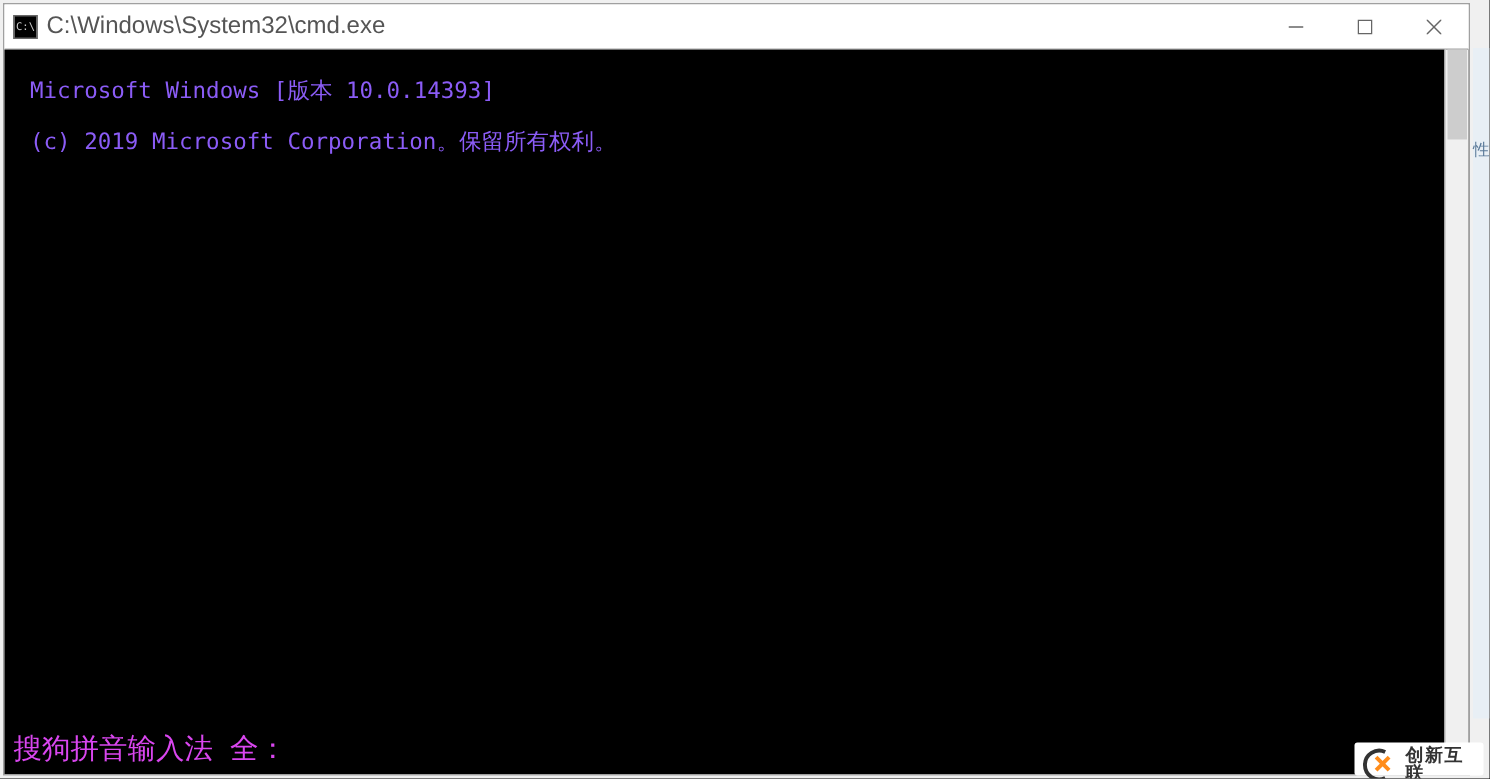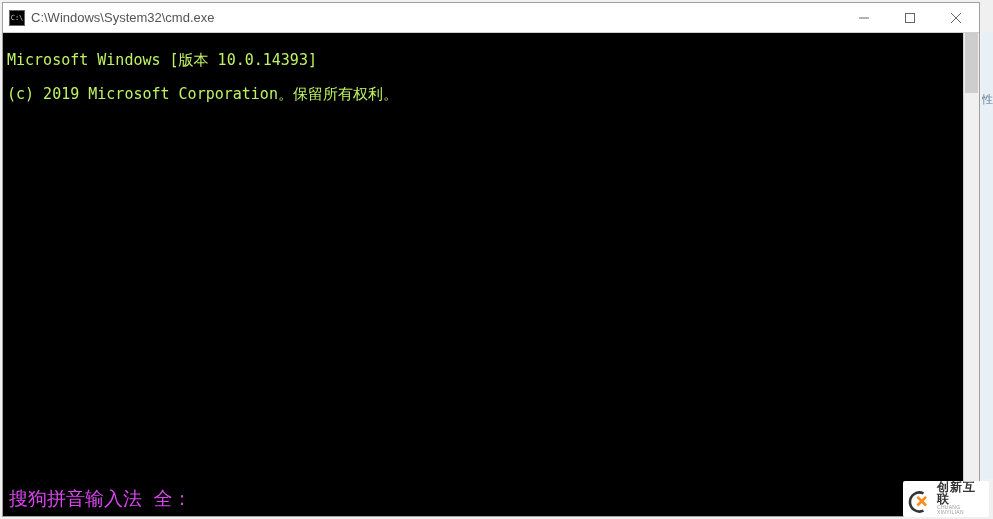--- a/index.html
+++ b/index.html
@@ -38,21 +38,21 @@
       margin-right: 6px;
       display: flex;
       align-items: center;
       justify-content: center;
       color: #ccc;
       font-size: 7px;
       font-family: monospace;
     }
     .titlebar-text {
       flex: 1;
-      font-size: 13px;
+      font-size: 16px;
       color: #555;
     }
     .window-controls {
       display: flex;
       height: 100%;
     }
     .win-btn {
       width: 46px;
       height: 100%;
       display: flex;
@@ -65,25 +65,25 @@
     }
     .win-btn svg { width: 10px; height: 10px; }
     .console-area {
       flex: 1;
       background: #000;
       position: relative;
       display: flex;
     }
     .console-text {
       flex: 1;
-      padding: 2px 4px;
+      padding: 2px 17px;
       font-family: "NSimSun", "SimSun", Consolas, monospace;
       font-size: 15px;
       line-height: 17px;
-      color: #bef264;
+      color: #8b5cf6;
       white-space: pre;
       overflow: hidden;
     }
     .console-line { display: block; }
     .prompt-line { display: flex; }
     .cursor-block {
       display: inline-block;
       width: 8px;
       height: 15px;
       vertical-align: text-bottom;
@@ -120,24 +120,24 @@
       color: #5b7a99;
       font-size: 11px;
       padding-top: 60px;
       text-align: center;
     }
     .watermark {
       position: absolute;
       right: 4px;
       bottom: 2px;
       width: 86px;
-      height: 36px;
+      height: 22px;
       background: #fff;
       display: flex;
-      align-items: flex-end;
+      align-items: flex-start;
       padding: 2px 4px;
       gap: 4px;
       border-radius: 2px;
     }
     .wm-logo {
       width: 26px;
       height: 26px;
       display: flex;
       align-items: center;
       justify-content: center;

